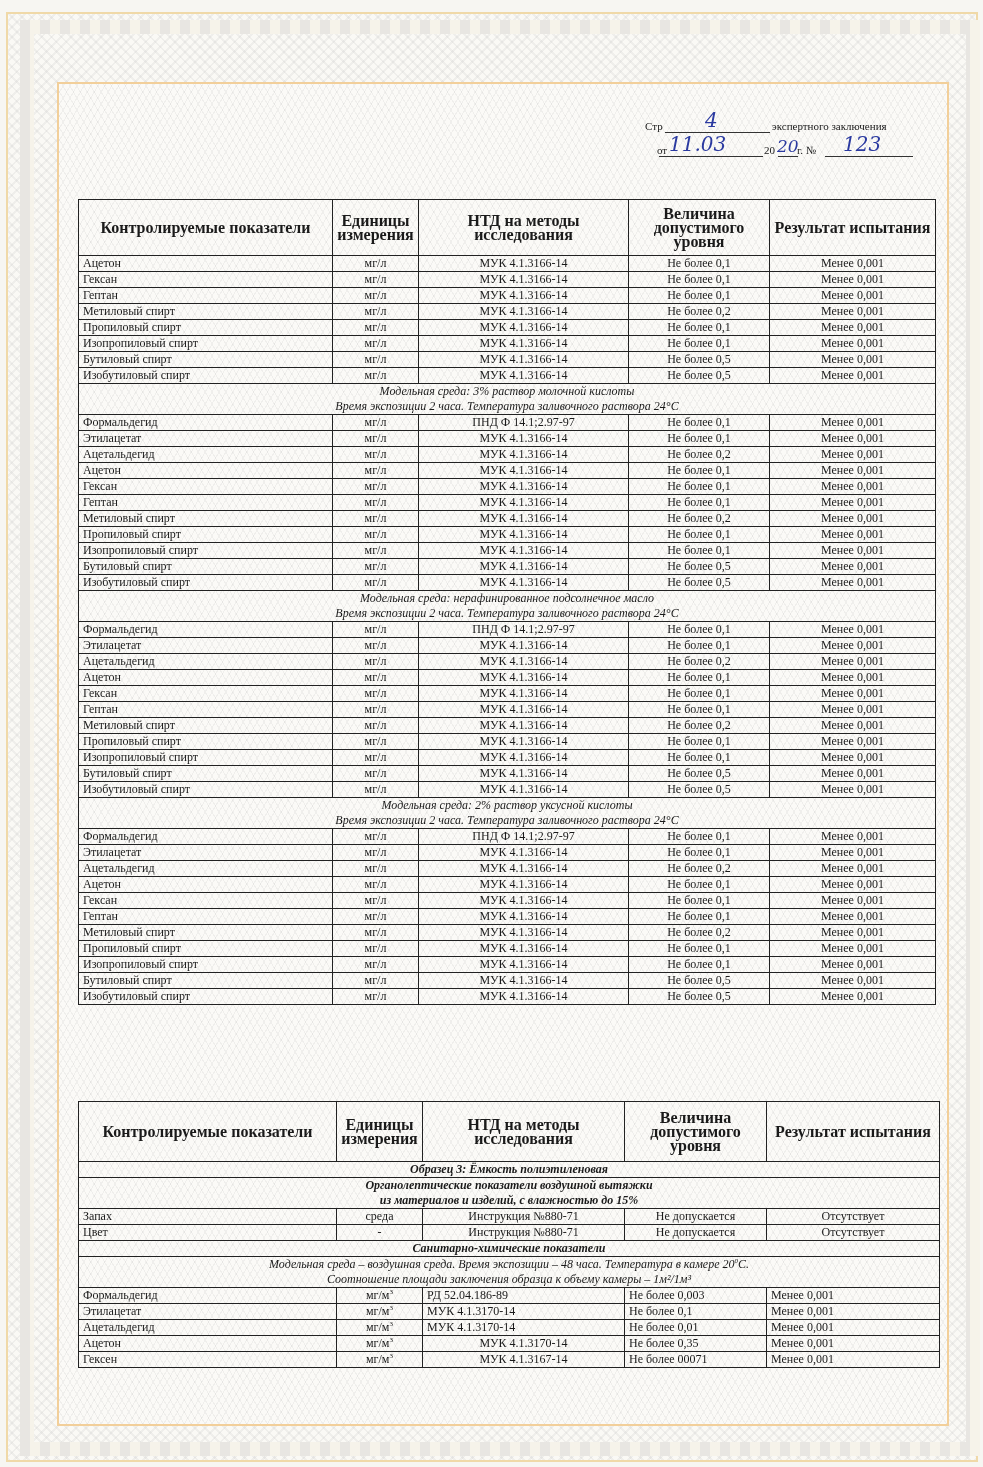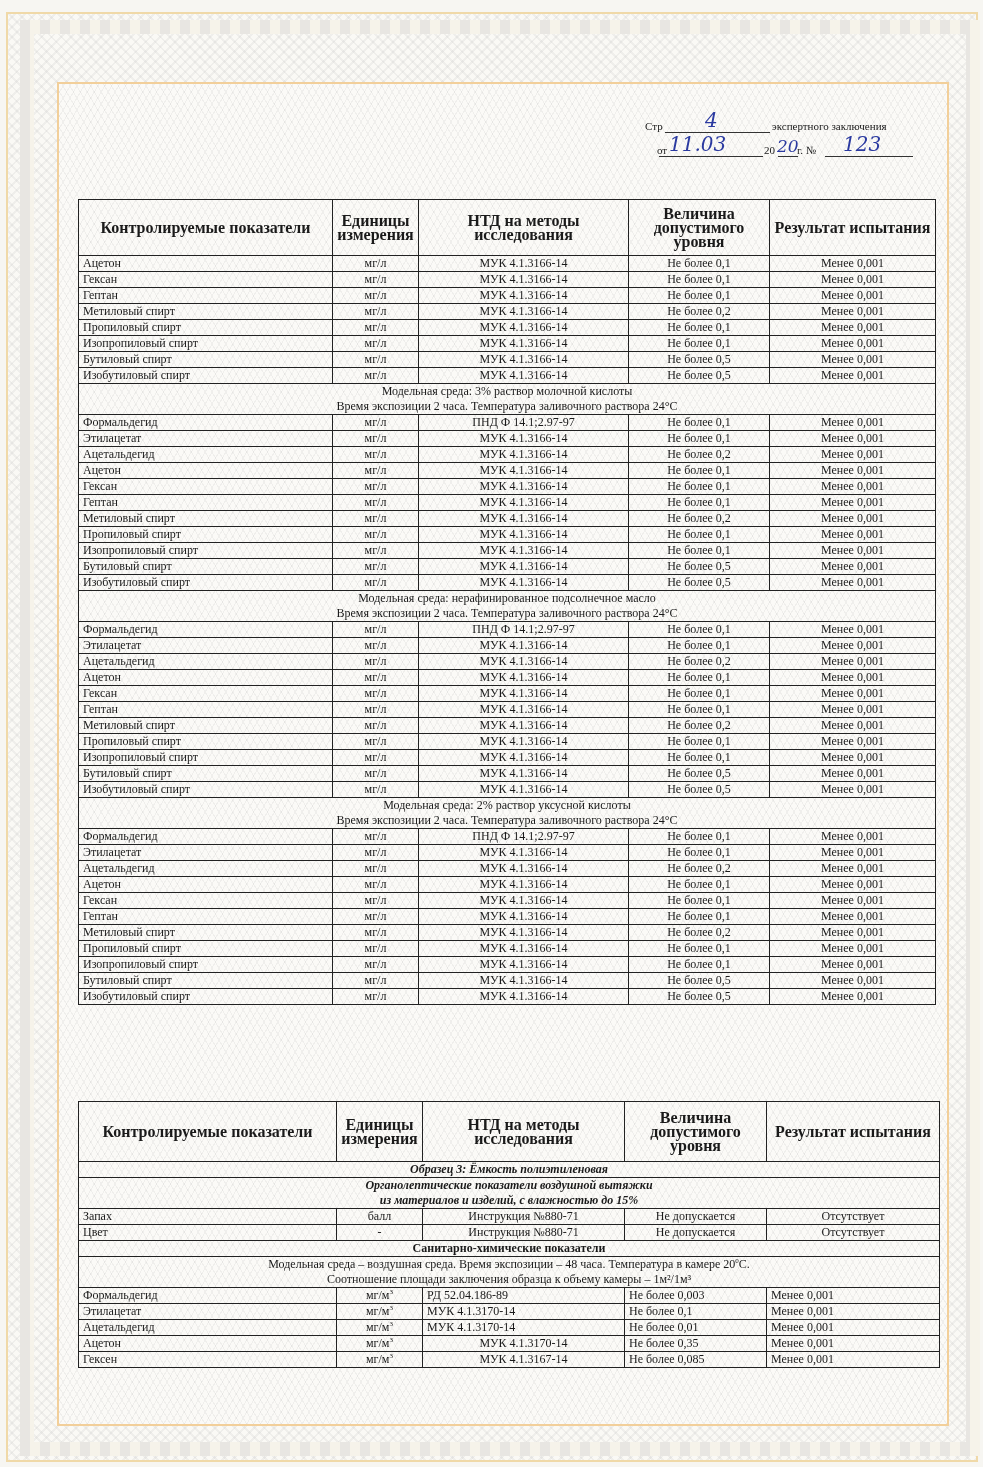--- a/index.html
+++ b/index.html
@@ -46,21 +46,21 @@
   }
   table.results td, table.results th {
     border: 1px solid #222; padding: 0 4px; line-height: 15px; height: 15px;
     vertical-align: bottom; white-space: nowrap; overflow: hidden;
   }
   table.results th {
     font-weight: bold; text-align: center; vertical-align: middle; font-size: 16px; line-height: 14px; white-space: normal;
   }
   td.c { text-align: center; }
   td.l { text-align: left; }
-  td.section { text-align: center; border-left: 1px solid #222; border-right: 1px solid #222; }
+  td.section { text-align: center; border-left: 1px solid #222; border-right: 1px solid #222; font-style: italic; }
   td.section.it { font-style: italic; font-weight: bold; }
   td.section.b { font-weight: bold; }
   sup { font-size: 7px; line-height: 0; }
 </style>
 </head>
 <body>
 
 <div class="outer-border"></div>
 <div class="guilloche"></div>
 <div class="inner-frame"></div>
@@ -435,21 +435,21 @@
     <tr>
       <td colspan="5" class="section it" style="height:30px;line-height:15px;white-space:normal">
         <div>Органолептические показатели воздушной вытяжки</div>
         <div>из материалов и изделий, с влажностью до 15%</div>
       </td>
     </tr>
   </tbody>
   <tbody id="t2org">
       <tr>
         <td class="l">Запах</td>
-        <td class="c">балл</td>
+        <td class="c">среда</td>
         <td class="c">Инструкция №880-71</td>
         <td class="c">Не допускается</td>
         <td class="c">Отсутствует</td>
       </tr>
       <tr>
         <td class="l">Цвет</td>
         <td class="c">-</td>
         <td class="c">Инструкция №880-71</td>
         <td class="c">Не допускается</td>
         <td class="c">Отсутствует</td>
@@ -492,17 +492,17 @@
         <td class="l">Ацетон</td>
         <td class="c"><span>мг/м</span><sup>3</sup></td>
         <td class="c">МУК 4.1.3170-14</td>
         <td class="l">Не более 0,35</td>
         <td class="l">Менее 0,001</td>
       </tr>
       <tr>
         <td class="l">Гексен</td>
         <td class="c"><span>мг/м</span><sup>3</sup></td>
         <td class="c">МУК 4.1.3167-14</td>
-        <td class="l">Не более 0,085</td>
+        <td class="l">Не более 00071</td>
         <td class="l">Менее 0,001</td>
       </tr>
     </tbody>
 </table>
 
 </body></html>

